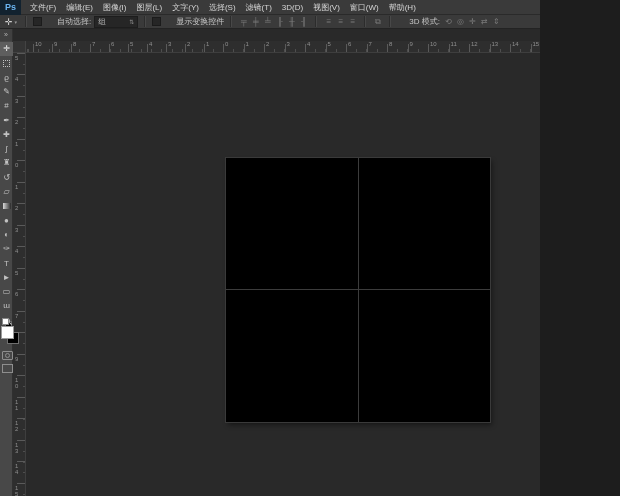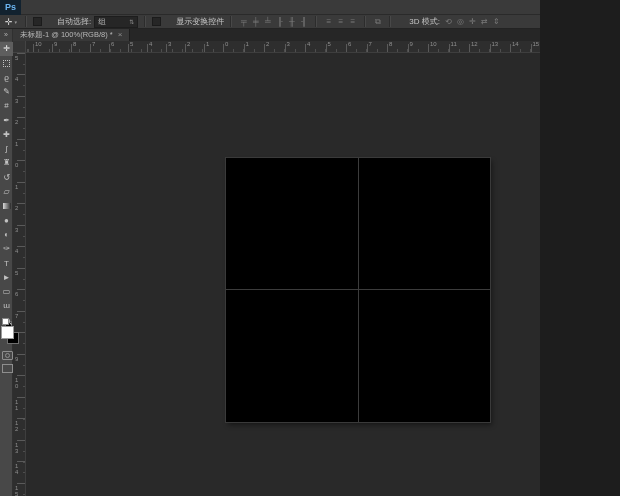--- a/index.html
+++ b/index.html
@@ -77,20 +77,33 @@
   .guide-v{position:absolute;left:132px;top:0;width:1px;height:100%;background:#3c3c3c;}
   .guide-h{position:absolute;top:131px;left:0;height:1px;width:100%;background:#3c3c3c;}
 </style>
 </head>
 <body>
 
 <div id="win">
 
   <div class="menubar">
     <div class="ps-logo">Ps</div>
+    <div class="menu-items">
+        <span class="menu-item">文件(F)</span>
+        <span class="menu-item">编辑(E)</span>
+        <span class="menu-item">图像(I)</span>
+        <span class="menu-item">图层(L)</span>
+        <span class="menu-item">文字(Y)</span>
+        <span class="menu-item">选择(S)</span>
+        <span class="menu-item">滤镜(T)</span>
+        <span class="menu-item">3D(D)</span>
+        <span class="menu-item">视图(V)</span>
+        <span class="menu-item">窗口(W)</span>
+        <span class="menu-item">帮助(H)</span>
+      </div>
   </div>
 
   <div class="optionsbar">
     <span class="tool-preset">
       <span class="glyph">✛</span>
       <span class="arrow">▾</span>
     </span>
     <span class="obar-sep"></span>
     <span class="checkbox"></span>
     <span class="obar-label">自动选择:</span>
@@ -196,26 +209,20 @@
         <span class="glyph">▭</span>
       </div>
       <div class="tool" style="top: 270.4px;">
         <span class="glyph">ɯ</span>
       </div>
       <div class="tool" style="top: 284.7px;">
         <span class="g-zoom"></span>
       </div>
     </div>
 
-  <div class="tabstrip">
-    <div class="doc-tab">
-      <span>未标题-1 @ 100%(RGB/8) *</span>
-      <span class="tab-close">×</span>
-    </div>
-  </div>
 
   <div class="ruler-corner"></div>
   <div class="h-ruler">
       <div class="h-tick" style="left: 7px;"></div>
       <div class="h-num" style="left: 9px;">10</div>
       <div class="h-tick" style="left: 26px;"></div>
       <div class="h-num" style="left: 28px;">9</div>
       <div class="h-tick" style="left: 45px;"></div>
       <div class="h-num" style="left: 47px;">8</div>
       <div class="h-tick" style="left: 64px;"></div>

